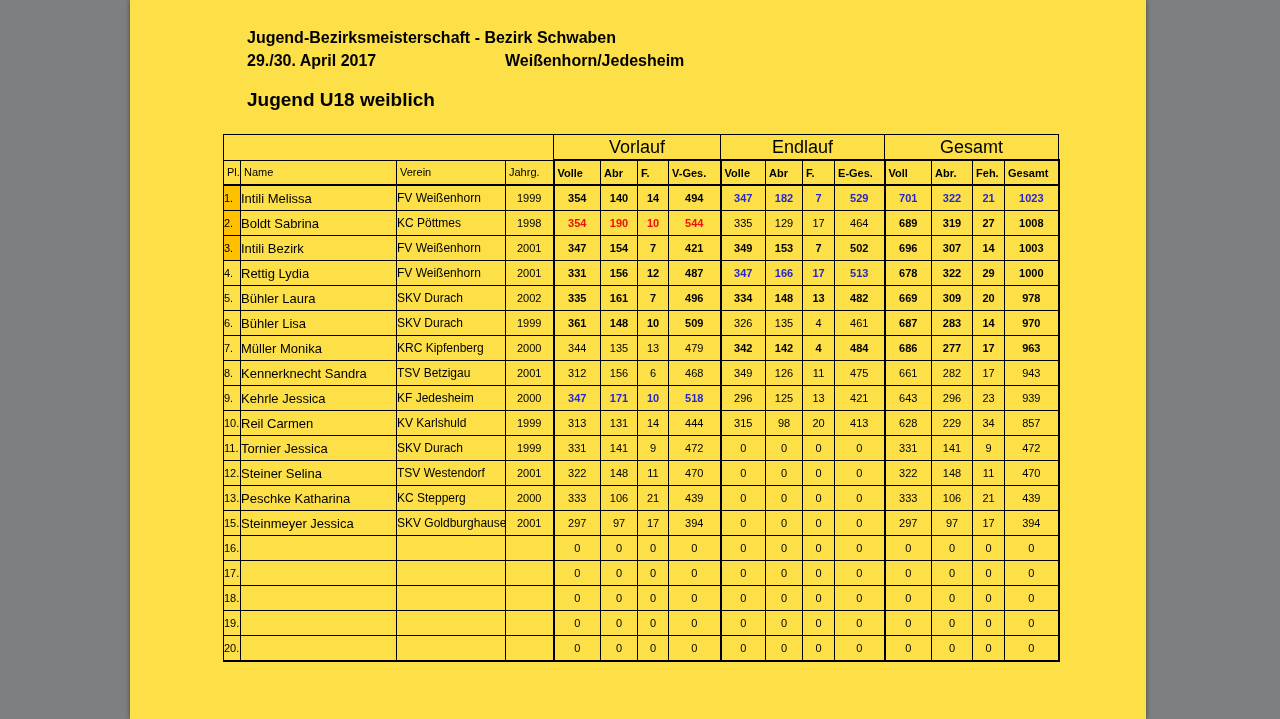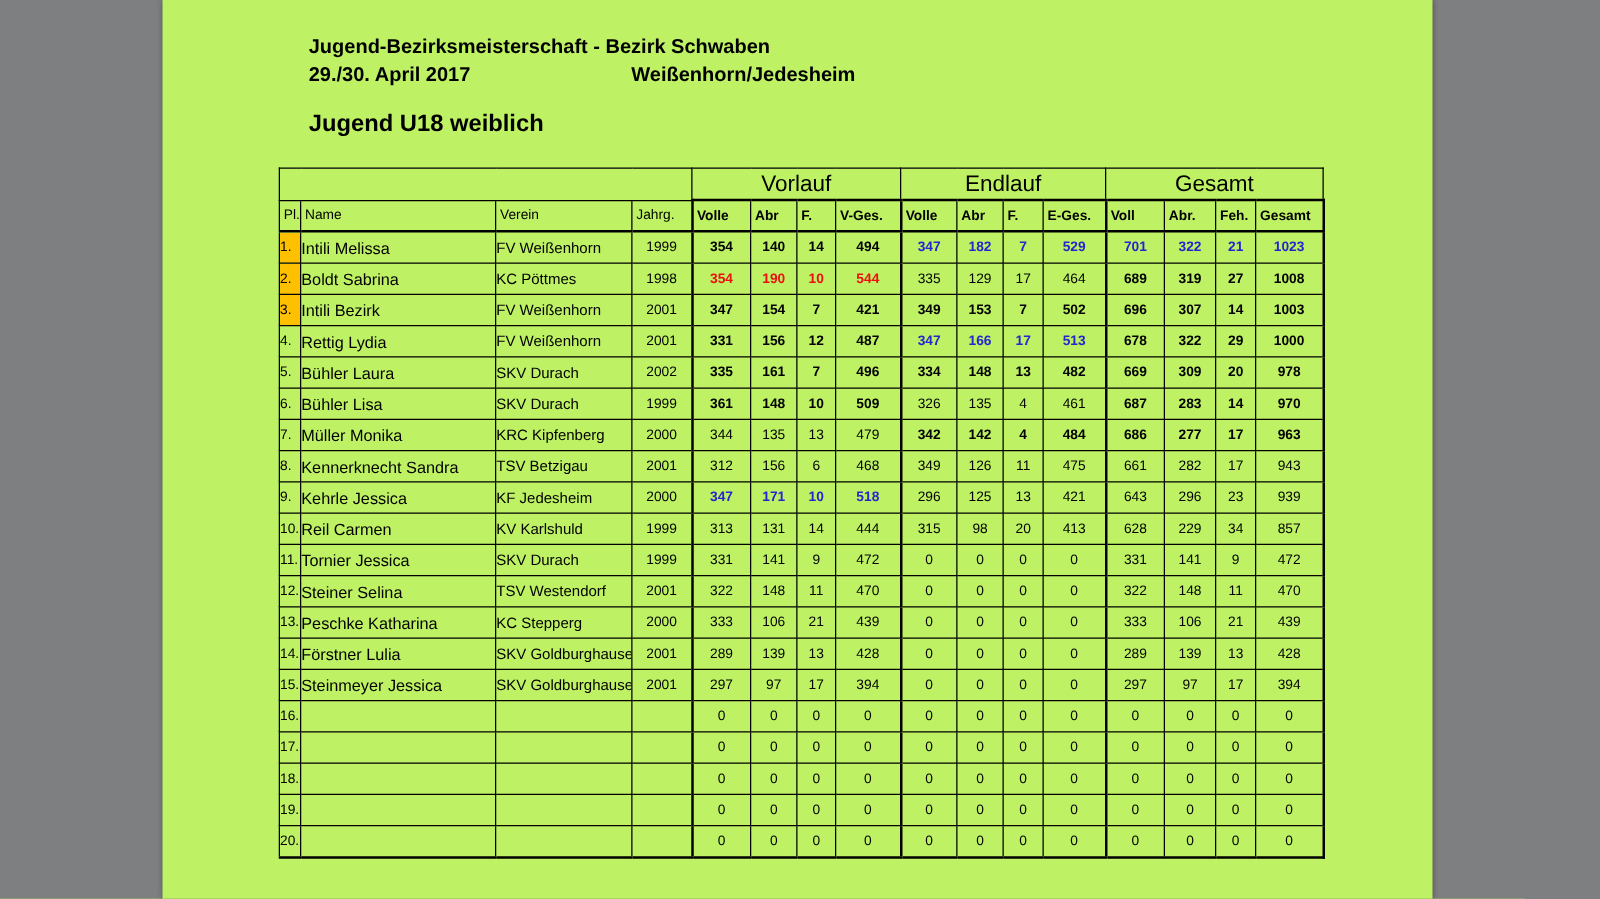--- a/index.html
+++ b/index.html
@@ -4,21 +4,21 @@
 <style>
   html,body{margin:0;padding:0;}
   body{
     width:1280px;height:719px;overflow:hidden;
     background:#7d7f81;
     font-family:"Liberation Sans","DejaVu Sans",sans-serif;
     position:relative;
   }
   .page{
     position:absolute;left:130px;top:0;width:1016px;height:719px;
-    background:#bef264;
+    background:#fde047;
     box-shadow:0 0 5px rgba(0,0,0,0.45);
   }
   .title-line1{
     position:absolute;left:117px;top:29px;
     font-size:16px;font-weight:bold;color:#000;white-space:nowrap;
   }
   .title-line2{position:absolute;left:117px;top:52px;width:620px;height:20px;}
   .date{
     position:absolute;left:0;top:0;
     font-size:16px;font-weight:bold;color:#000;white-space:nowrap;
@@ -356,38 +356,20 @@
           <td class="num gl">0</td>
           <td class="num">0</td>
           <td class="num">0</td>
           <td class="num">0</td>
           <td class="num gl">333</td>
           <td class="num">106</td>
           <td class="num">21</td>
           <td class="num gr">439</td>
         </tr>
         <tr>
-          <td class="pl">14.</td>
-          <td class="name">Förstner Lulia</td>
-          <td class="verein">SKV Goldburghausen</td>
-          <td class="jahrg">2001</td>
-          <td class="num gl">289</td>
-          <td class="num">139</td>
-          <td class="num">13</td>
-          <td class="num">428</td>
-          <td class="num gl">0</td>
-          <td class="num">0</td>
-          <td class="num">0</td>
-          <td class="num">0</td>
-          <td class="num gl">289</td>
-          <td class="num">139</td>
-          <td class="num">13</td>
-          <td class="num gr">428</td>
-        </tr>
-        <tr>
           <td class="pl">15.</td>
           <td class="name">Steinmeyer Jessica</td>
           <td class="verein">SKV Goldburghausen</td>
           <td class="jahrg">2001</td>
           <td class="num gl">297</td>
           <td class="num">97</td>
           <td class="num">17</td>
           <td class="num">394</td>
           <td class="num gl">0</td>
           <td class="num">0</td>

